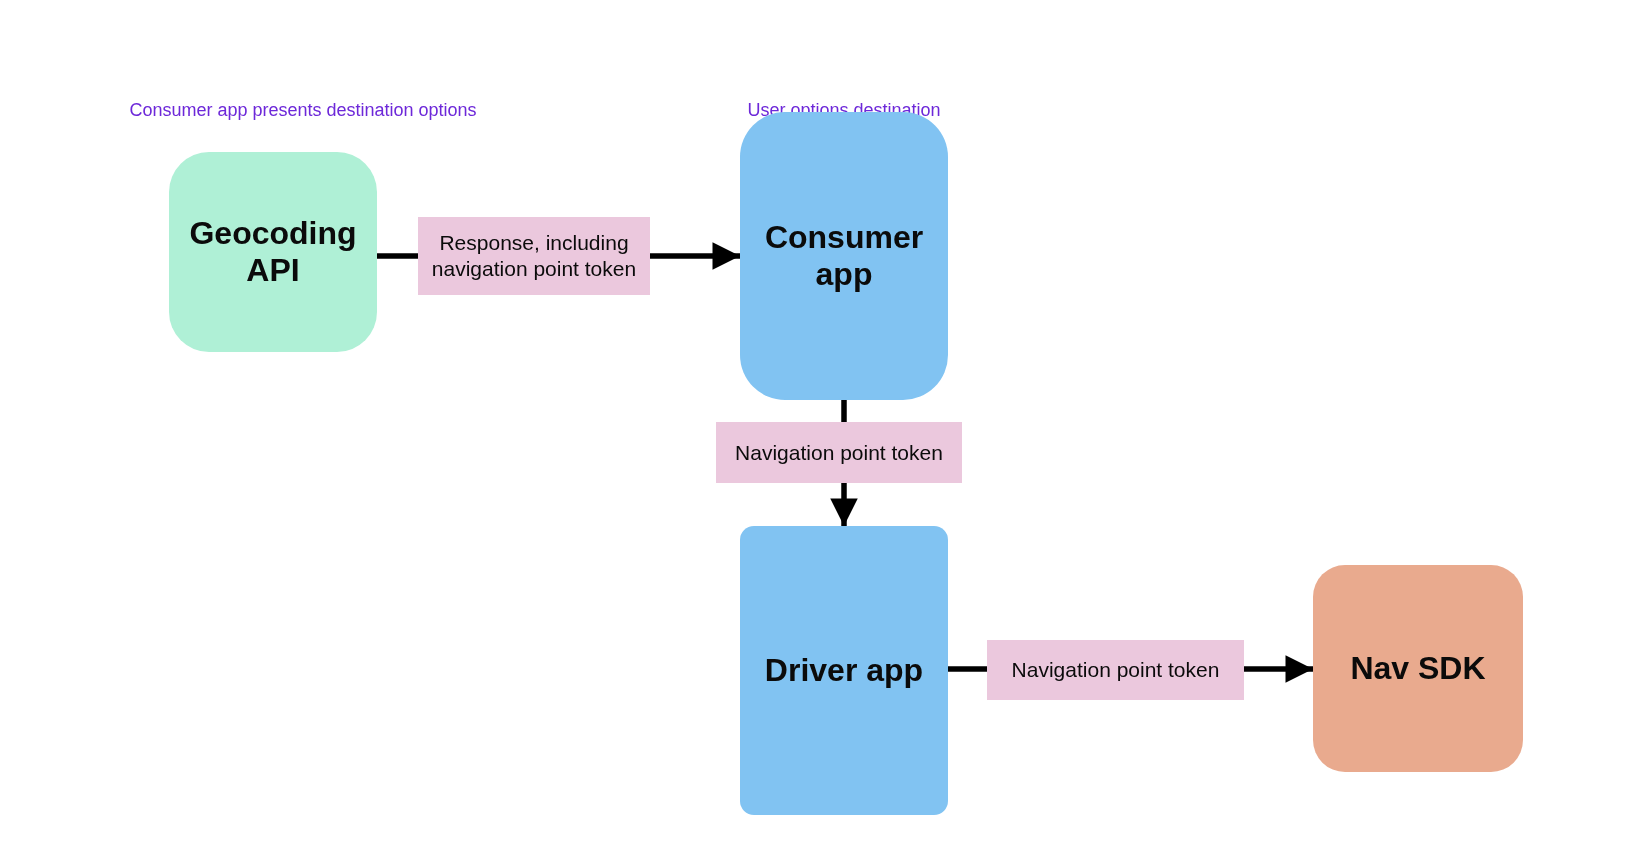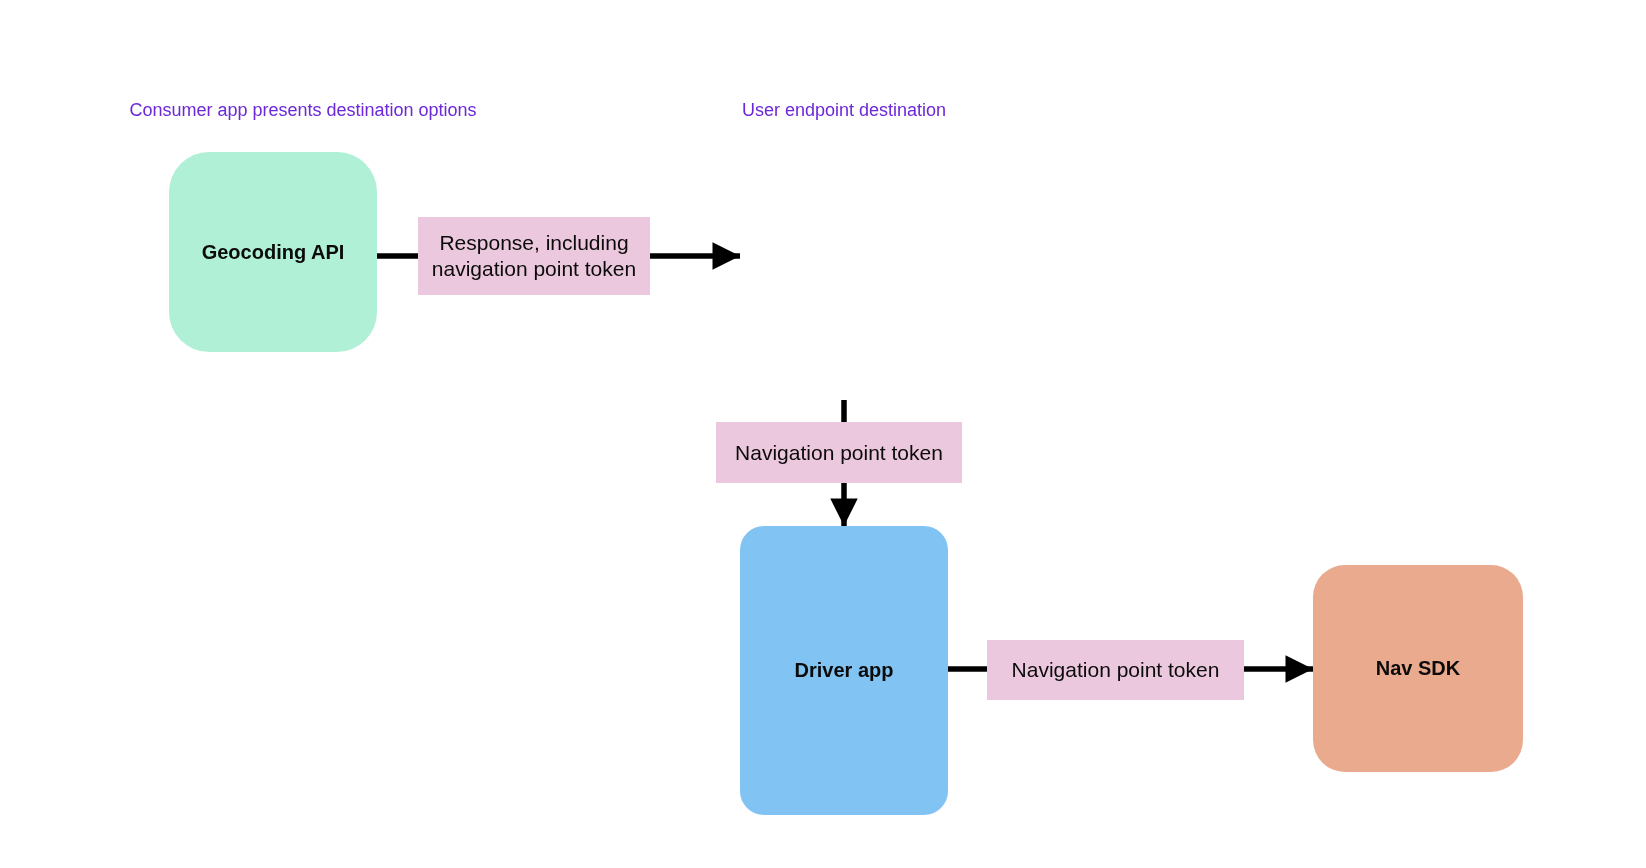--- a/index.html
+++ b/index.html
@@ -24,28 +24,28 @@
     color: #6d28d9;
     white-space: nowrap;
     margin-top: 40px;
   }
   .node {
     position: absolute;
     display: flex;
     align-items: center;
     justify-content: center;
     text-align: center;
-    font-size: 20px;
+    font-size: 32px;
     font-weight: bold;
     color: #0b0b0b;
   }
   .node-label { pointer-events: none; }
   #node-geocoding { left: 169px; top: 152px; width: 208px; height: 200px; border-radius: 40px; }
   #node-consumer  { left: 740px; top: 112px; width: 208px; height: 288px; border-radius: 45px; }
-  #node-driver    { left: 740px; top: 526px; width: 208px; height: 289px; border-radius: 24px; }
+  #node-driver    { left: 740px; top: 526px; width: 208px; height: 289px; border-radius: 14px; }
   #node-navsdk    { left: 1313px; top: 565px; width: 210px; height: 207px; border-radius: 32px; }
   .edge-label {
     position: absolute;
     display: flex;
     align-items: center;
     justify-content: center;
     text-align: center;
     font-size: 21px;
     line-height: 26px;
     color: #0b0b0b;
@@ -66,26 +66,29 @@
   .node { z-index: 1; }
   #arrow-layer { z-index: 2; }
   .edge-label { z-index: 3; }
 </style>
 </head>
 <body>
 
 <div class="canvas">
 
   <div class="stage-header" style="left:303px">Consumer app presents destination options</div>
-  <div class="stage-header" style="left:844px">User endpoint destination</div>
+  <div class="stage-header" style="left:844px">User options destination</div>
 
   <div class="node" id="node-geocoding" style="background: rgb(175, 240, 214);">
     <span class="node-label">Geocoding API</span>
   </div>
 
+  <div class="node" id="node-consumer" style="background: rgb(129, 195, 242);">
+    <span class="node-label">Consumer app</span>
+  </div>
 
   <div class="node" id="node-driver" style="background: rgb(129, 195, 242);">
     <span class="node-label">Driver app</span>
   </div>
 
   <div class="node" id="node-navsdk" style="background: rgb(233, 170, 142);">
     <span class="node-label">Nav SDK</span>
   </div>
 
   <svg id="arrow-layer" viewBox="0 0 1646 868" xmlns="http://www.w3.org/2000/svg">

